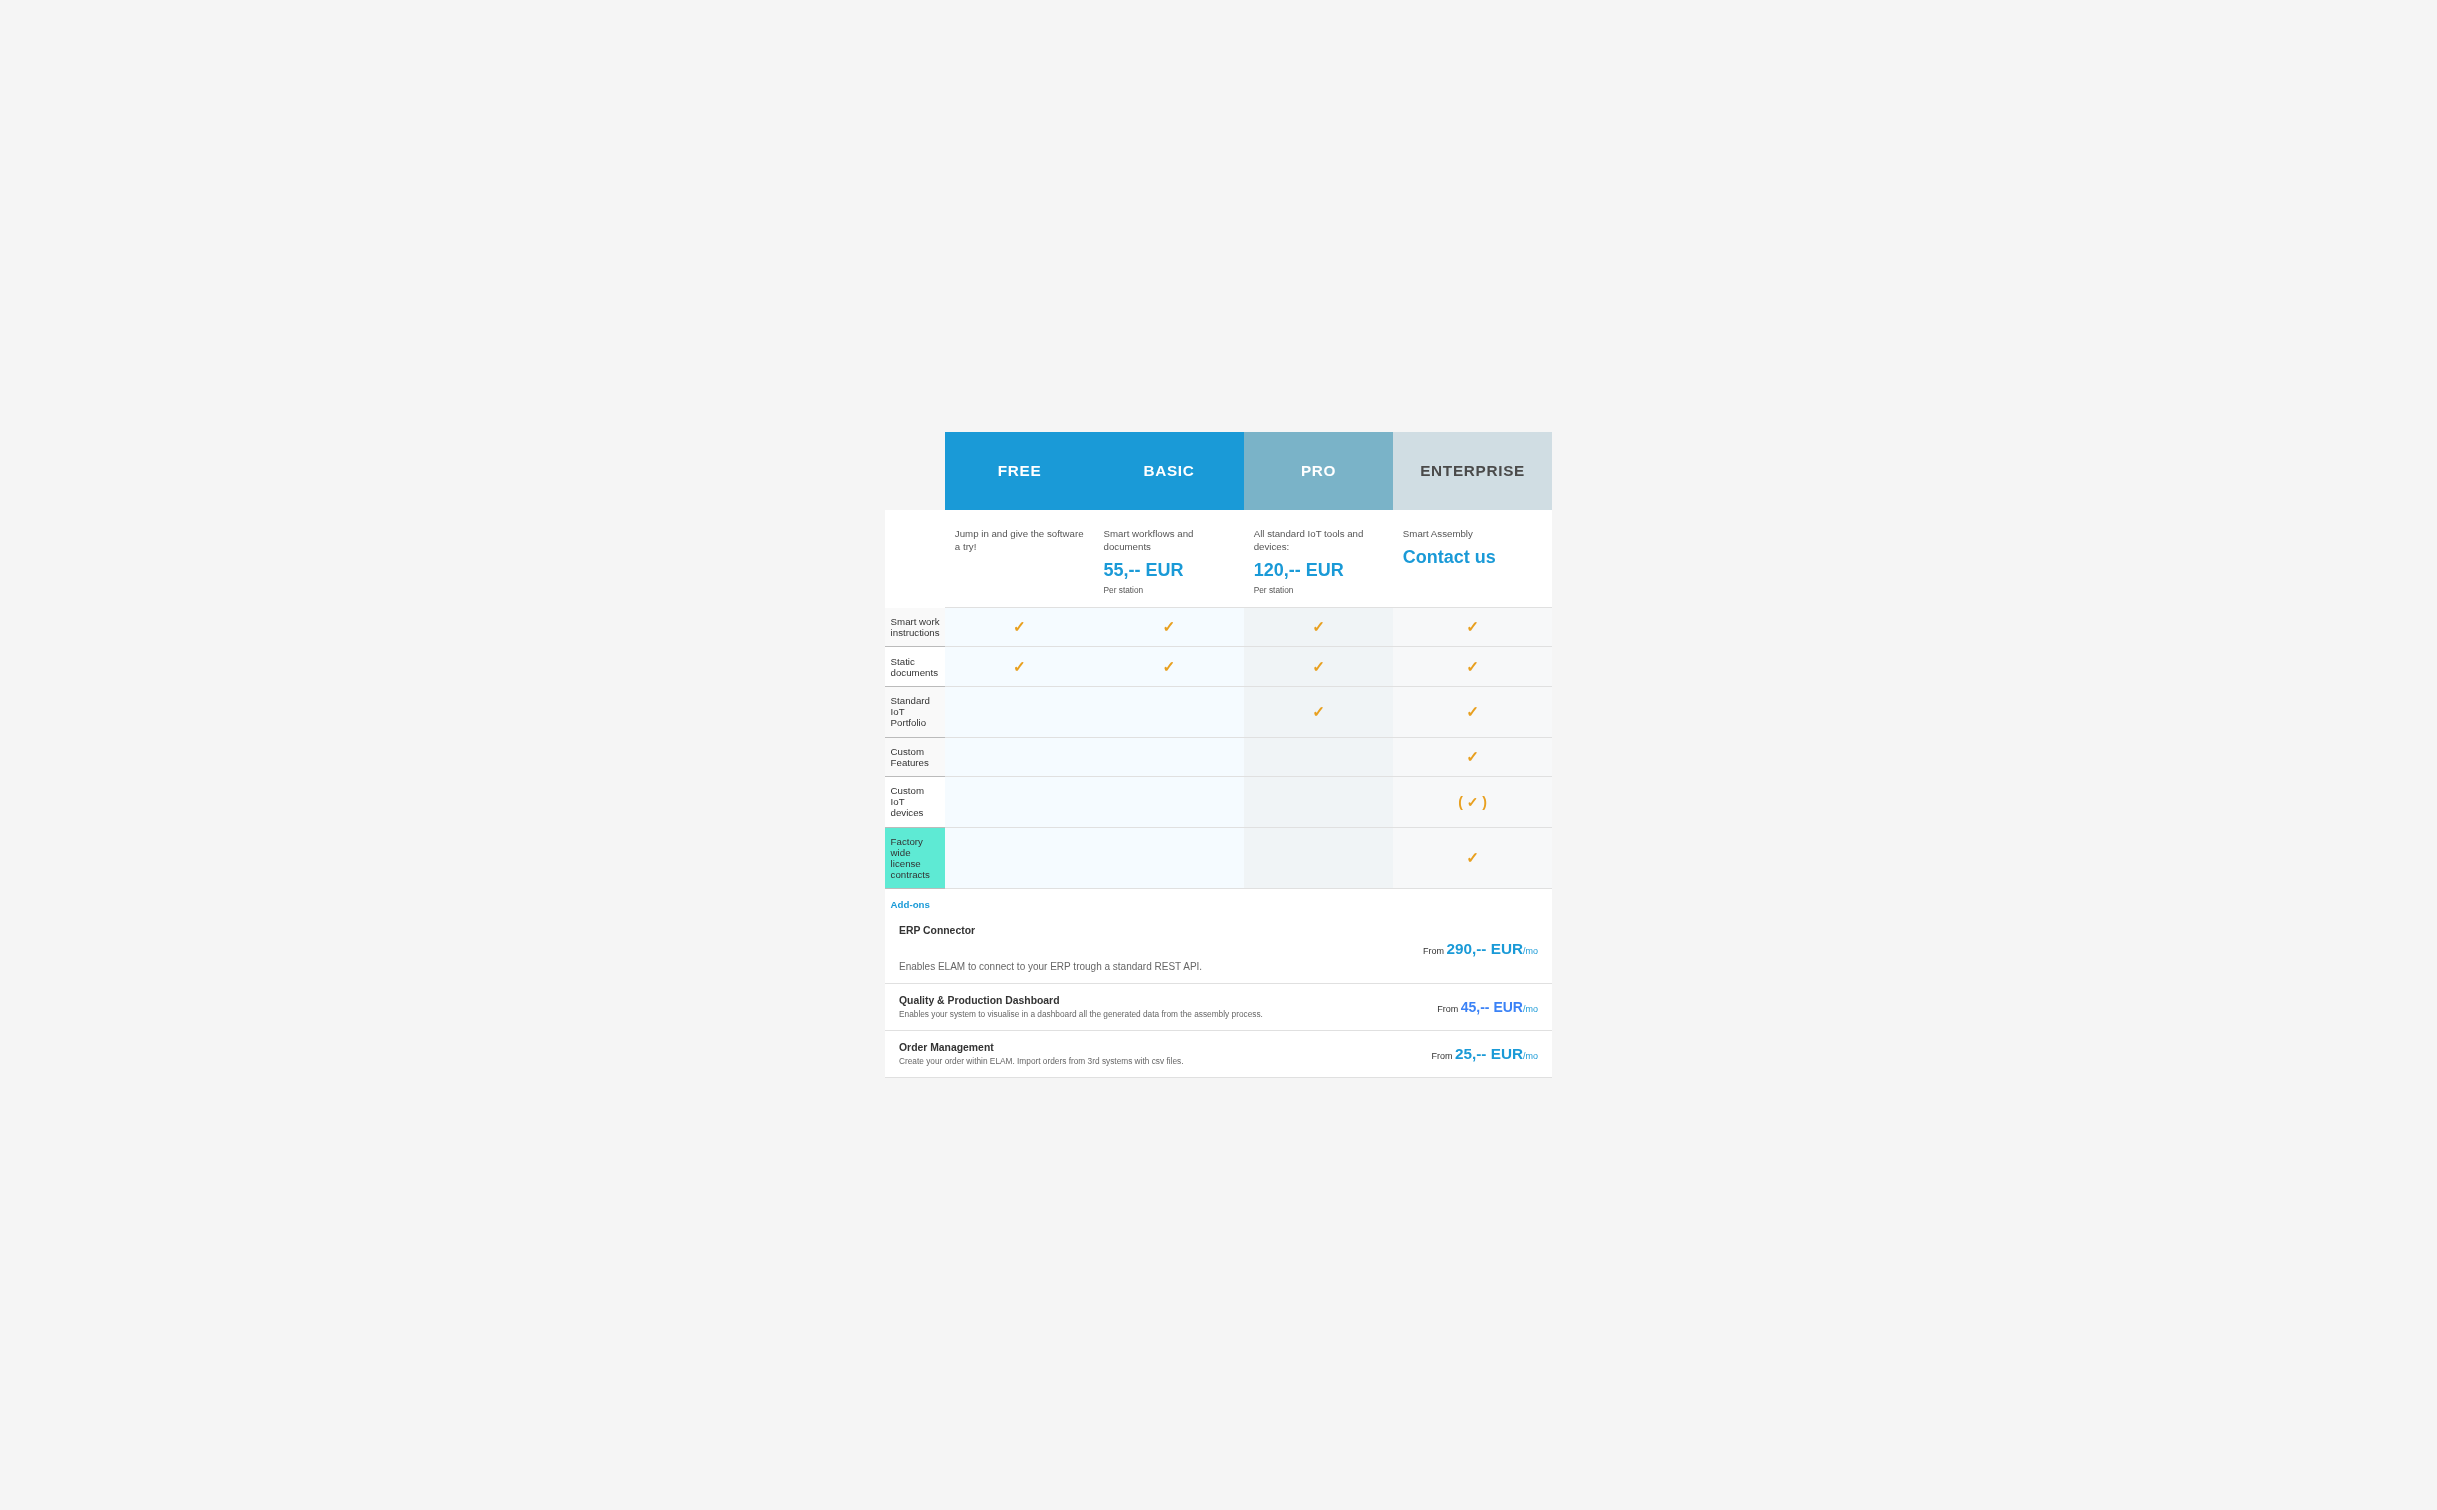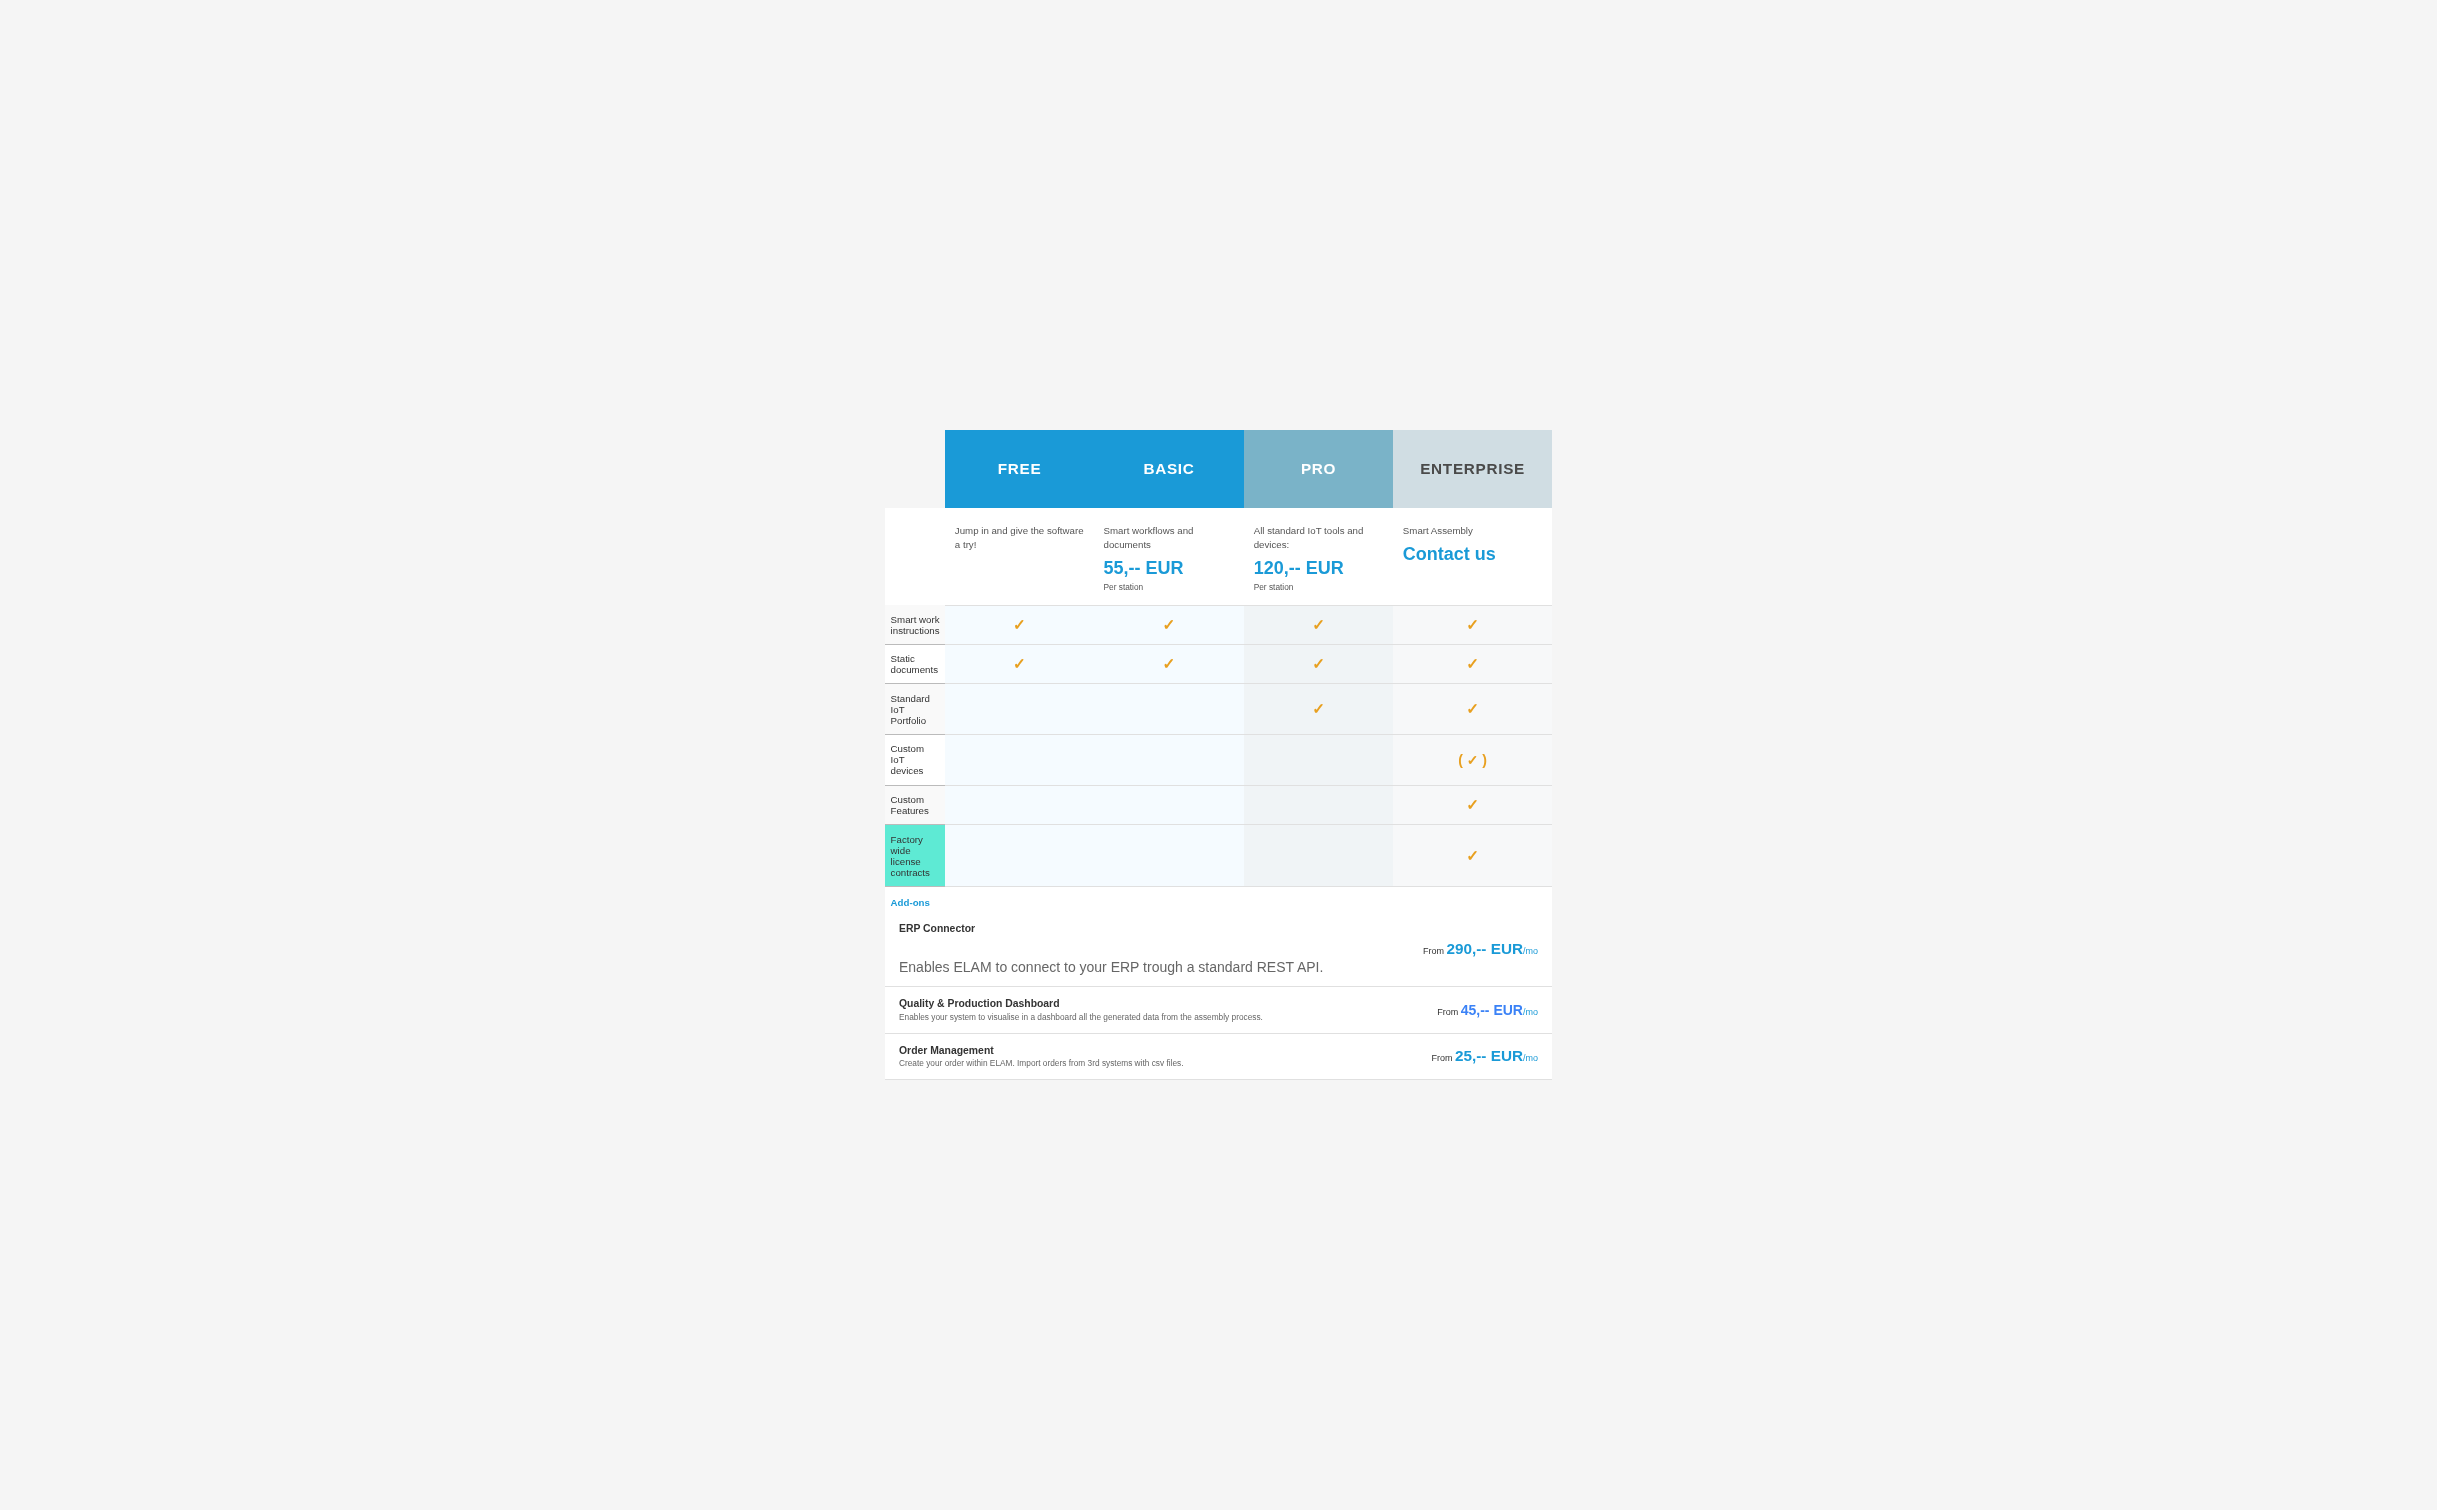--- a/index.html
+++ b/index.html
@@ -156,33 +156,33 @@
           <td style="text-align: center; padding: 8.3px 7px; border-bottom: 0.7px solid rgb(224, 224, 224); background: rgb(240, 244, 246);"><span style="color: rgb(232, 160, 32); font-size: 15.3px; font-weight: bold;">✓</span></td>
           <td style="text-align: center; padding: 8.3px 7px; border-bottom: 0.7px solid rgb(224, 224, 224); background: rgb(247, 248, 249);"><span style="color: rgb(232, 160, 32); font-size: 15.3px; font-weight: bold;">✓</span></td>
         </tr>
         <tr style="background: rgb(249, 249, 249);">
           <td style="text-align: left; padding: 8.3px 5.6px; font-size: 9.7px; color: rgb(51, 51, 51); font-weight: 500; border-bottom: 0.7px solid rgb(187, 187, 187); background: transparent;">Standard IoT Portfolio</td>
           <td style="text-align: center; padding: 8.3px 7px; border-bottom: 0.7px solid rgb(224, 224, 224); background: rgb(245, 251, 255);"></td>
           <td style="text-align: center; padding: 8.3px 7px; border-bottom: 0.7px solid rgb(224, 224, 224); background: rgb(245, 251, 255);"></td>
           <td style="text-align: center; padding: 8.3px 7px; border-bottom: 0.7px solid rgb(224, 224, 224); background: rgb(240, 244, 246);"><span style="color: rgb(232, 160, 32); font-size: 15.3px; font-weight: bold;">✓</span></td>
           <td style="text-align: center; padding: 8.3px 7px; border-bottom: 0.7px solid rgb(224, 224, 224); background: rgb(247, 248, 249);"><span style="color: rgb(232, 160, 32); font-size: 15.3px; font-weight: bold;">✓</span></td>
         </tr>
+        <tr style="background: rgb(249, 249, 249);">
+          <td style="text-align: left; padding: 8.3px 5.6px; font-size: 9.7px; color: rgb(51, 51, 51); font-weight: 500; border-bottom: 0.7px solid rgb(187, 187, 187); background: transparent;">Custom Features</td>
+          <td style="text-align: center; padding: 8.3px 7px; border-bottom: 0.7px solid rgb(224, 224, 224); background: rgb(245, 251, 255);"></td>
+          <td style="text-align: center; padding: 8.3px 7px; border-bottom: 0.7px solid rgb(224, 224, 224); background: rgb(245, 251, 255);"></td>
+          <td style="text-align: center; padding: 8.3px 7px; border-bottom: 0.7px solid rgb(224, 224, 224); background: rgb(240, 244, 246);"></td>
+          <td style="text-align: center; padding: 8.3px 7px; border-bottom: 0.7px solid rgb(224, 224, 224); background: rgb(247, 248, 249);"><span style="color: rgb(232, 160, 32); font-size: 15.3px; font-weight: bold;">✓</span></td>
+        </tr>
         <tr style="background: rgb(255, 255, 255);">
           <td style="text-align: left; padding: 8.3px 5.6px; font-size: 9.7px; color: rgb(51, 51, 51); font-weight: 500; border-bottom: 0.7px solid rgb(187, 187, 187); background: transparent;">Custom IoT devices</td>
           <td style="text-align: center; padding: 8.3px 7px; border-bottom: 0.7px solid rgb(224, 224, 224); background: rgb(245, 251, 255);"></td>
           <td style="text-align: center; padding: 8.3px 7px; border-bottom: 0.7px solid rgb(224, 224, 224); background: rgb(245, 251, 255);"></td>
           <td style="text-align: center; padding: 8.3px 7px; border-bottom: 0.7px solid rgb(224, 224, 224); background: rgb(240, 244, 246);"></td>
           <td style="text-align: center; padding: 8.3px 7px; border-bottom: 0.7px solid rgb(224, 224, 224); background: rgb(247, 248, 249);"><span style="color: rgb(232, 160, 32); font-size: 14px; font-weight: bold;">( ✓ )</span></td>
-        </tr>
-        <tr style="background: rgb(249, 249, 249);">
-          <td style="text-align: left; padding: 8.3px 5.6px; font-size: 9.7px; color: rgb(51, 51, 51); font-weight: 500; border-bottom: 0.7px solid rgb(187, 187, 187); background: transparent;">Custom Features</td>
-          <td style="text-align: center; padding: 8.3px 7px; border-bottom: 0.7px solid rgb(224, 224, 224); background: rgb(245, 251, 255);"></td>
-          <td style="text-align: center; padding: 8.3px 7px; border-bottom: 0.7px solid rgb(224, 224, 224); background: rgb(245, 251, 255);"></td>
-          <td style="text-align: center; padding: 8.3px 7px; border-bottom: 0.7px solid rgb(224, 224, 224); background: rgb(240, 244, 246);"></td>
-          <td style="text-align: center; padding: 8.3px 7px; border-bottom: 0.7px solid rgb(224, 224, 224); background: rgb(247, 248, 249);"><span style="color: rgb(232, 160, 32); font-size: 15.3px; font-weight: bold;">✓</span></td>
         </tr>
         <tr style="background: #5eead4;">
           <td style="text-align: left; padding: 8.3px 5.6px; font-size: 9.7px; color: rgb(51, 51, 51); font-weight: 500; border-bottom: 0.7px solid rgb(187, 187, 187); background: transparent;">Factory wide license contracts</td>
           <td style="text-align: center; padding: 8.3px 7px; border-bottom: 0.7px solid rgb(224, 224, 224); background: rgb(245, 251, 255);"></td>
           <td style="text-align: center; padding: 8.3px 7px; border-bottom: 0.7px solid rgb(224, 224, 224); background: rgb(245, 251, 255);"></td>
           <td style="text-align: center; padding: 8.3px 7px; border-bottom: 0.7px solid rgb(224, 224, 224); background: rgb(240, 244, 246);"></td>
           <td style="text-align: center; padding: 8.3px 7px; border-bottom: 0.7px solid rgb(224, 224, 224); background: rgb(247, 248, 249);"><span style="color: rgb(232, 160, 32); font-size: 15.3px; font-weight: bold;">✓</span></td>
         </tr>
 
       <tr>
@@ -192,21 +192,21 @@
       <tr>
         <td class="addons-label" style="color:#1a9ad7; font-size:9.7px; font-weight:bold; padding: 9.7px 5.6px 4.2px 5.6px; background:#fff;">Add-ons</td>
         <td colspan="4" style="background:#fff;"></td>
       </tr>
 
       <tr>
           <td colspan="5" style="padding: 11px 14px; border-bottom: 0.7px solid rgb(224, 224, 224); background: rgb(255, 255, 255);">
     <div style="display:flex; justify-content:space-between; align-items:center;">
       <div>
         <div style="font-size:10.4px; font-weight:bold; color:#333; margin-bottom:2.8px;">ERP Connector</div>
-        <div style="font-size:14px; color:#666;margin-top:25px;">Enables ELAM to connect to your ERP trough a standard REST API.</div>
+        <div style="font-size:10px; color:#666;margin-top:25px;">Enables ELAM to connect to your ERP trough a standard REST API.</div>
       </div>
       <div style="white-space:nowrap; text-align:right; padding-left:14px;">
         <span style="font-size:9px; color:#333;">From </span><span style="font-size:15.3px; font-weight:bold; color:#1a9ad7;">290,-- EUR</span><span style="font-size:9px; color:#1a9ad7;">/mo</span>
       </div>
     </div>
   </td>
         </tr>
         <tr>
           <td colspan="5" style="padding: 11px 14px; border-bottom: 0.7px solid rgb(224, 224, 224); background: rgb(255, 255, 255);">
     <div style="display:flex; justify-content:space-between; align-items:center;">

